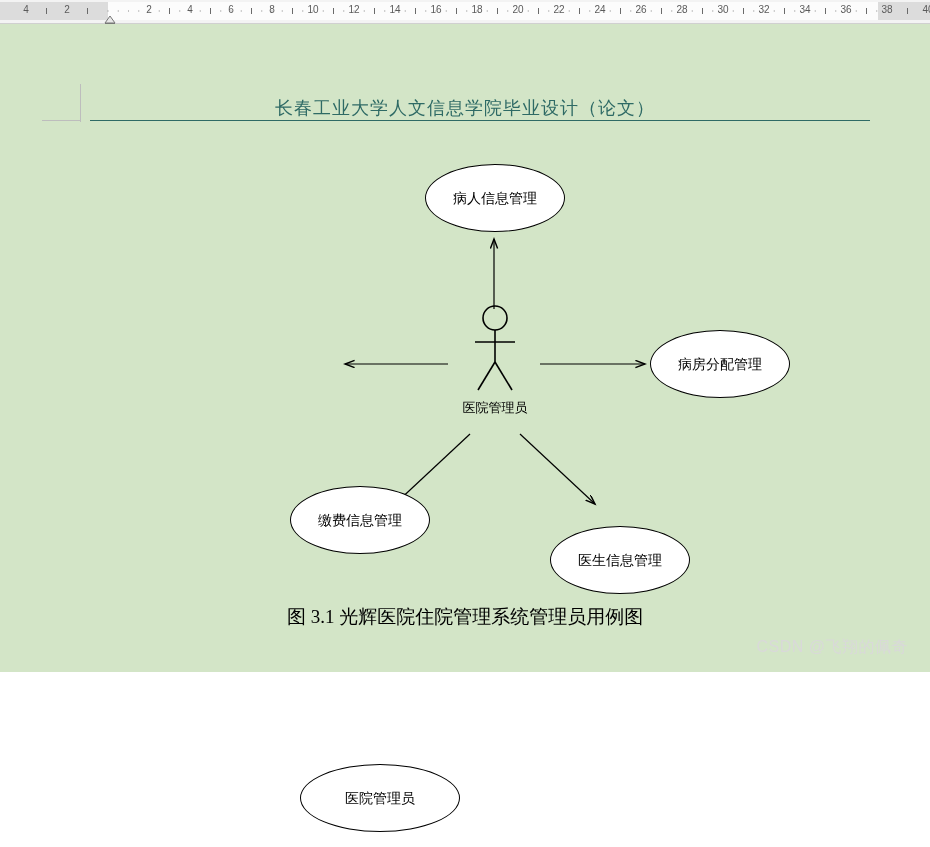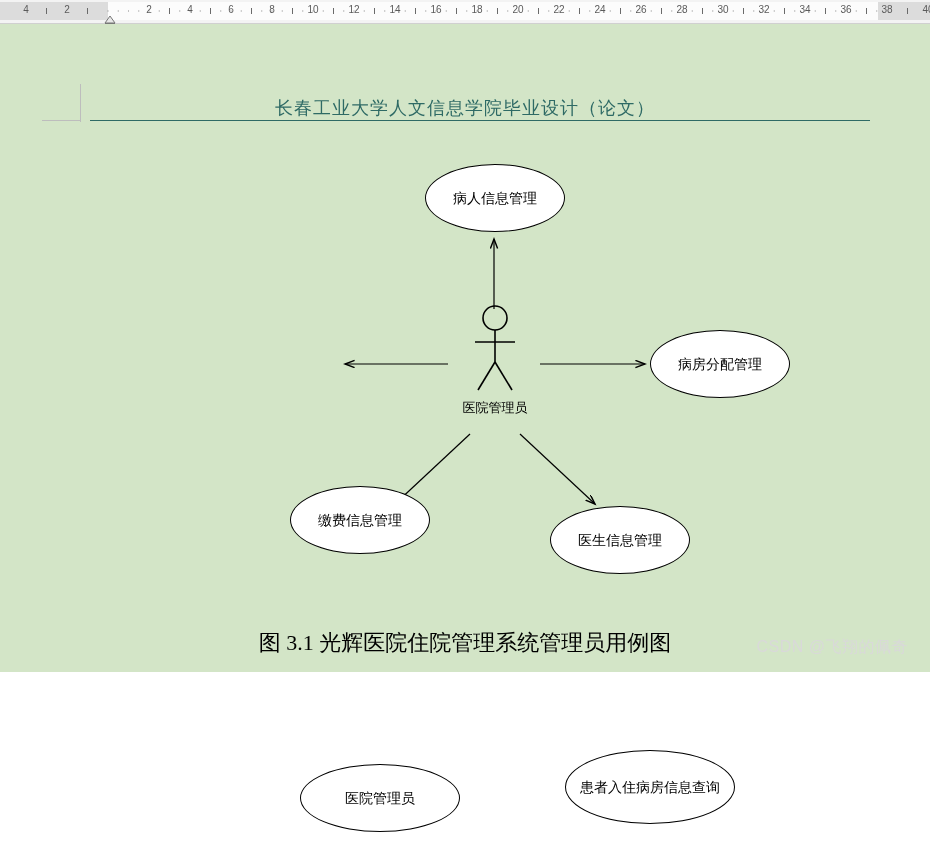--- a/index.html
+++ b/index.html
@@ -54,22 +54,22 @@
     padding:0 8px;
   }
   .actor-svg { position:absolute; }
   .actor-label {
     position:absolute; font-size:13px; text-align:center; width:80px;
     line-height:1.3;
   }
   .arrow-svg { position:absolute; left:0; top:0; width:700px; height:440px; overflow:visible; }
 
   .caption {
-    position:absolute; left:0; top:604px; width:930px;
-    text-align:center; font-size:22px;
+    position:absolute; left:0; top:580px; width:930px;
+    text-align:center; font-size:19px;
     font-family:"SimSun","宋体",serif;
     color:#000;
   }
 
   .watermark {
     position:absolute; right:22px; bottom:14px;
     font-size:16px; color:#d9d9d9;
     font-family:Arial,"Microsoft YaHei",sans-serif;
     letter-spacing:.5px;
     pointer-events:none;
@@ -256,22 +256,21 @@
     </svg>
     <div class="actor-label" style="left:305px; top:246px;">医院管理员</div>
 
     <div class="use-case" style="left:275px; top:10px; width:140px; height:68px;">病人信息管理</div>
 
 
     <div class="use-case" style="left:500px; top:176px; width:140px; height:68px;">病房分配管理</div>
 
     <div class="use-case" style="left:140px; top:332px; width:140px; height:68px;">缴费信息管理</div>
 
-    <div class="use-case" style="left:400px; top:352px; width:140px; height:68px;">医生信息管理</div>
+    <div class="use-case" style="left:400px; top:372px; width:140px; height:68px;">医生信息管理</div>
   </div>
 
   <div class="caption">图 3.1 光辉医院住院管理系统管理员用例图</div>
 
   <div style="position:absolute; left:300px; top:740px; width:160px; height:68px;" class="use-case">医院管理员</div>
-  <div style="position:absolute; left:565px; top:726px; width:170px; height:74px;" class="use-case">患者入住病房信息查询</div>
 
   <div class="watermark">CSDN @飞翔的佩奇</div>
 </div>
 
 </body></html>

